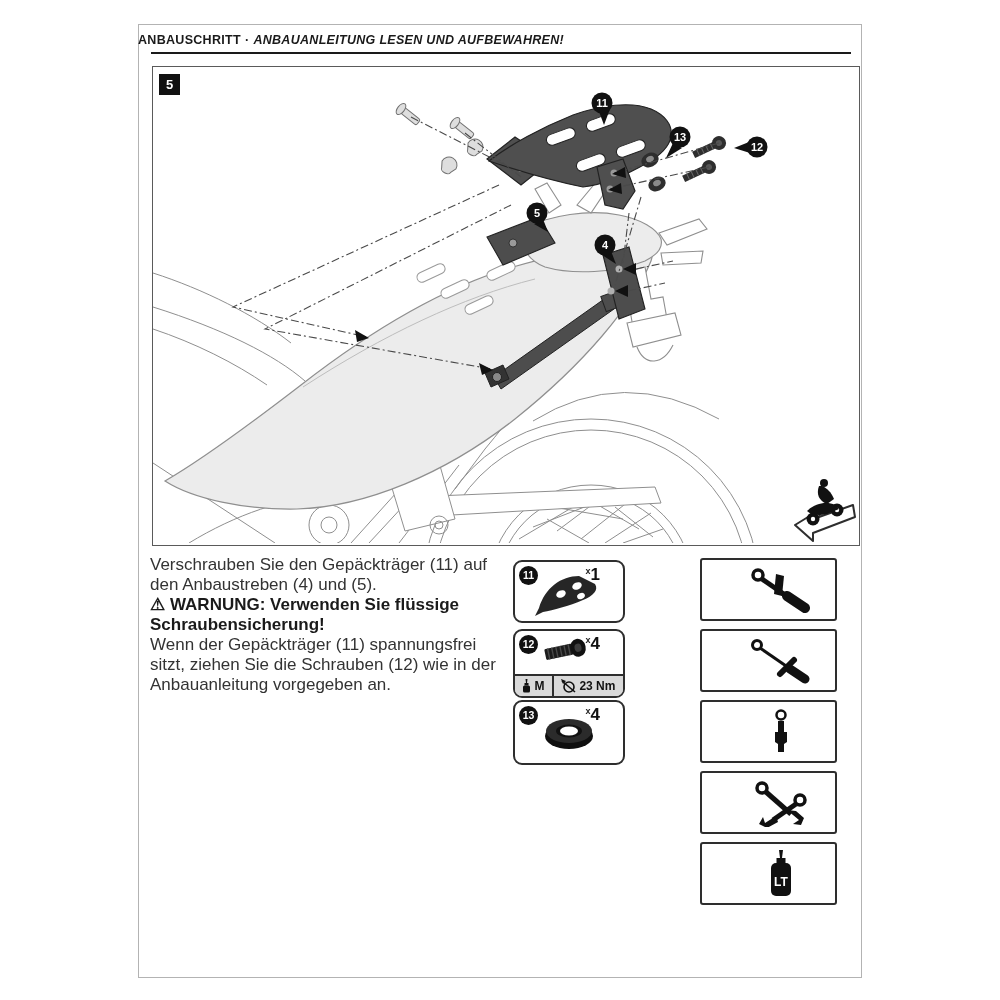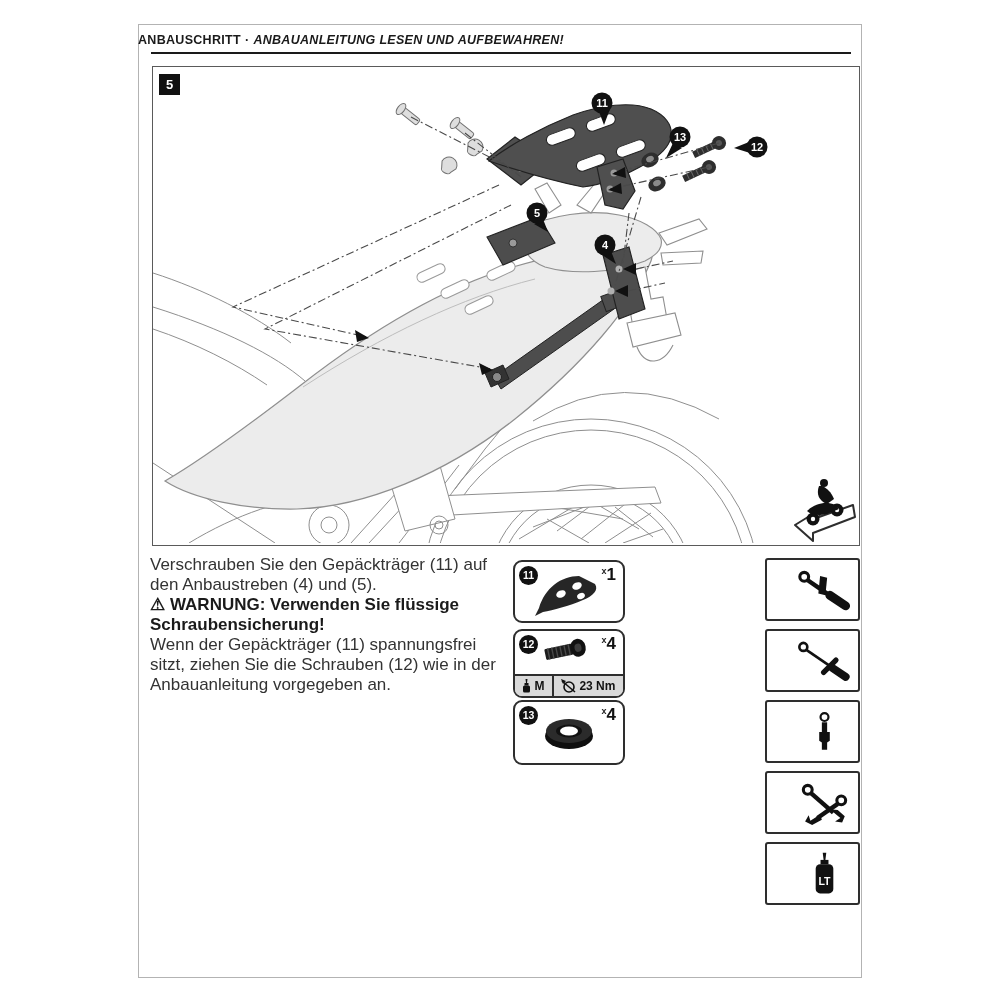--- a/index.html
+++ b/index.html
@@ -27,33 +27,33 @@
   .instructions strong{color:#1a1a1a;text-align:right;}
   
   .part-box{position:absolute;left:513px;width:112px;background:#fff;
             border:2px solid #2e2e2e;border-radius:9px;box-sizing:border-box;}
   .pb-11{top:560px;height:63px;}
   .pb-12{top:629px;height:69px;}
   .pb-13{top:700px;height:65px;}
   .pbadge{position:absolute;left:4px;top:4px;width:19px;height:19px;border-radius:50%;
           background:#111;color:#fff;font-size:10.5px;font-weight:bold;line-height:19px;
           text-align:center;}
-  .qty{position:absolute;right:7px;top:3px;white-space:nowrap;}
+  .qty{position:absolute;right:23px;top:3px;white-space:nowrap;}
   .qty .qx{font-size:9px;font-weight:bold;color:#222;vertical-align:6px;}
   .qty .qn{font-size:17px;font-weight:bold;color:#111;}
   .part-art{position:absolute;left:0;top:0;width:100%;height:100%;}
   .torque-bar{position:absolute;left:0;bottom:0;width:100%;height:20px;background:#d9d9d9;
               border-top:2px solid #2e2e2e;display:flex;align-items:center;
               border-radius:0 0 7px 7px;overflow:hidden;}
   .tb-cell{display:flex;align-items:center;justify-content:center;gap:3px;height:100%;}
   .tb-thread{width:36%;border-right:2px solid #2e2e2e;box-sizing:border-box;}
   .tb-torque{flex:1;text-align:right;}
   .tb-label{font-size:12px;font-weight:bold;color:#111;}
   
-  .tool-box{position:absolute;left:765px;width:95px;height:63px;background:#fff;
+  .tool-box{position:absolute;left:700px;width:137px;height:63px;background:#fff;
             border:2px solid #2e2e2e;border-radius:3px;box-sizing:border-box;
             display:flex;align-items:center;justify-content:center;padding-left:24px;}
   .tb-1{top:558px;} .tb-2{top:629px;} .tb-3{top:700px;} .tb-4{top:771px;} .tb-5{top:842px;}
 </style>
 </head>
 <body>
 
 <div class="screen">
 
   <div class="page-frame"></div>

